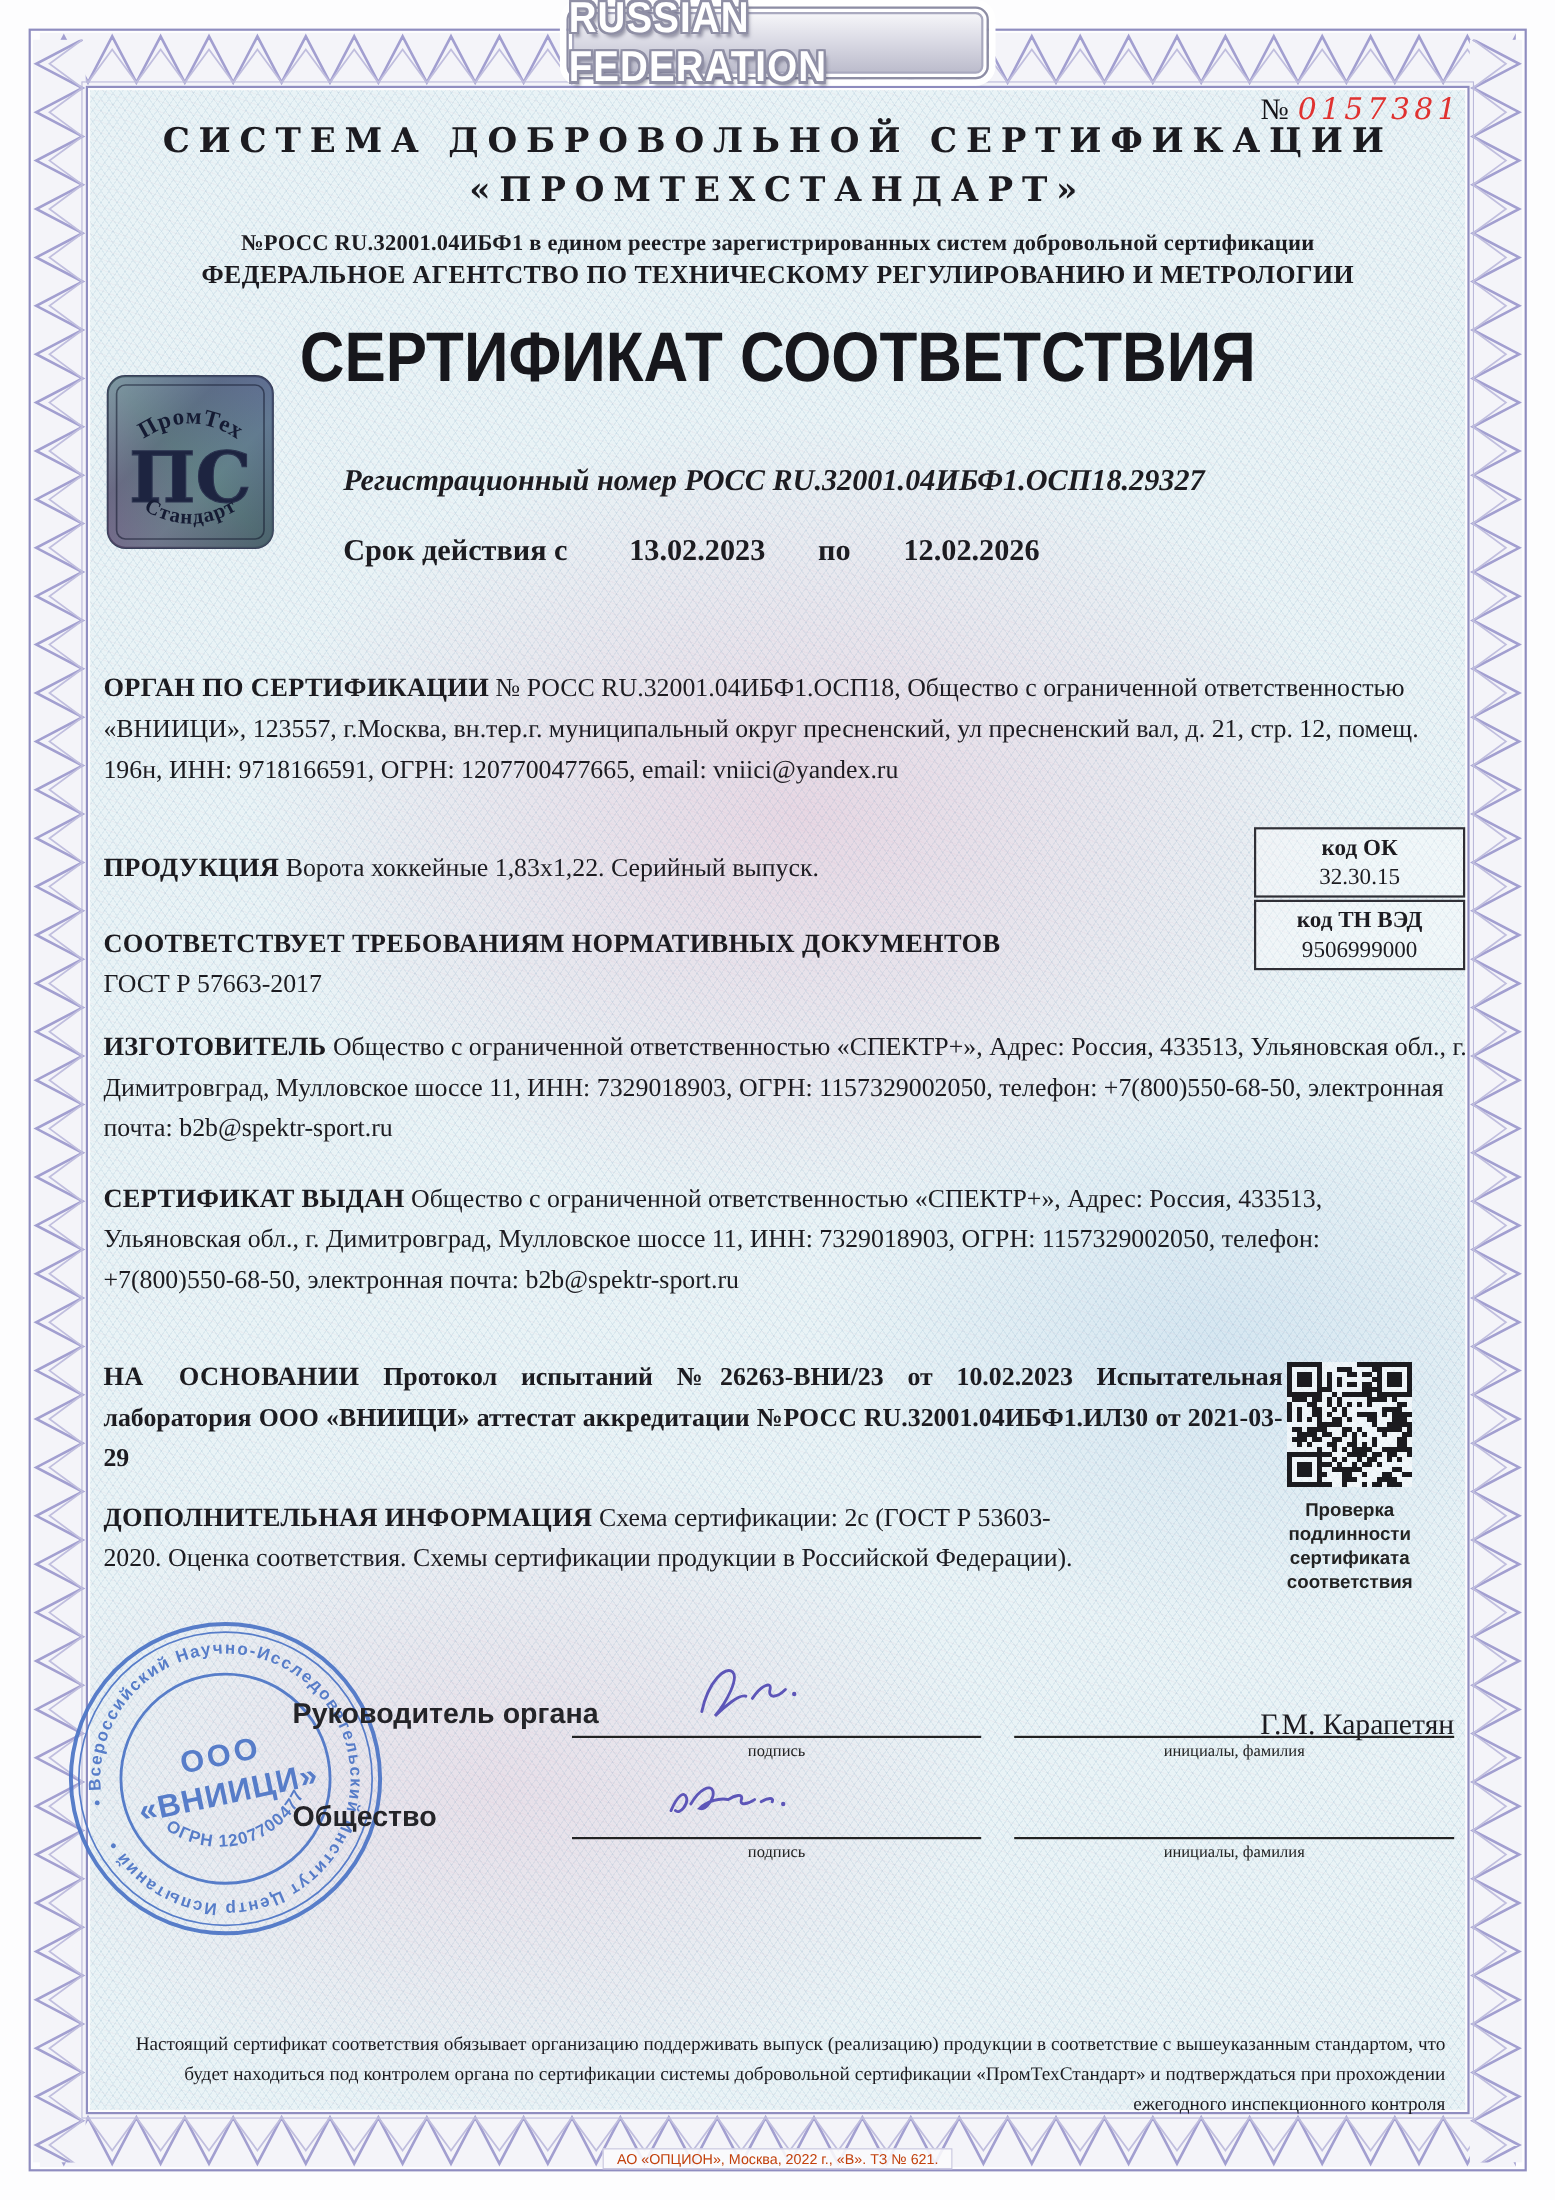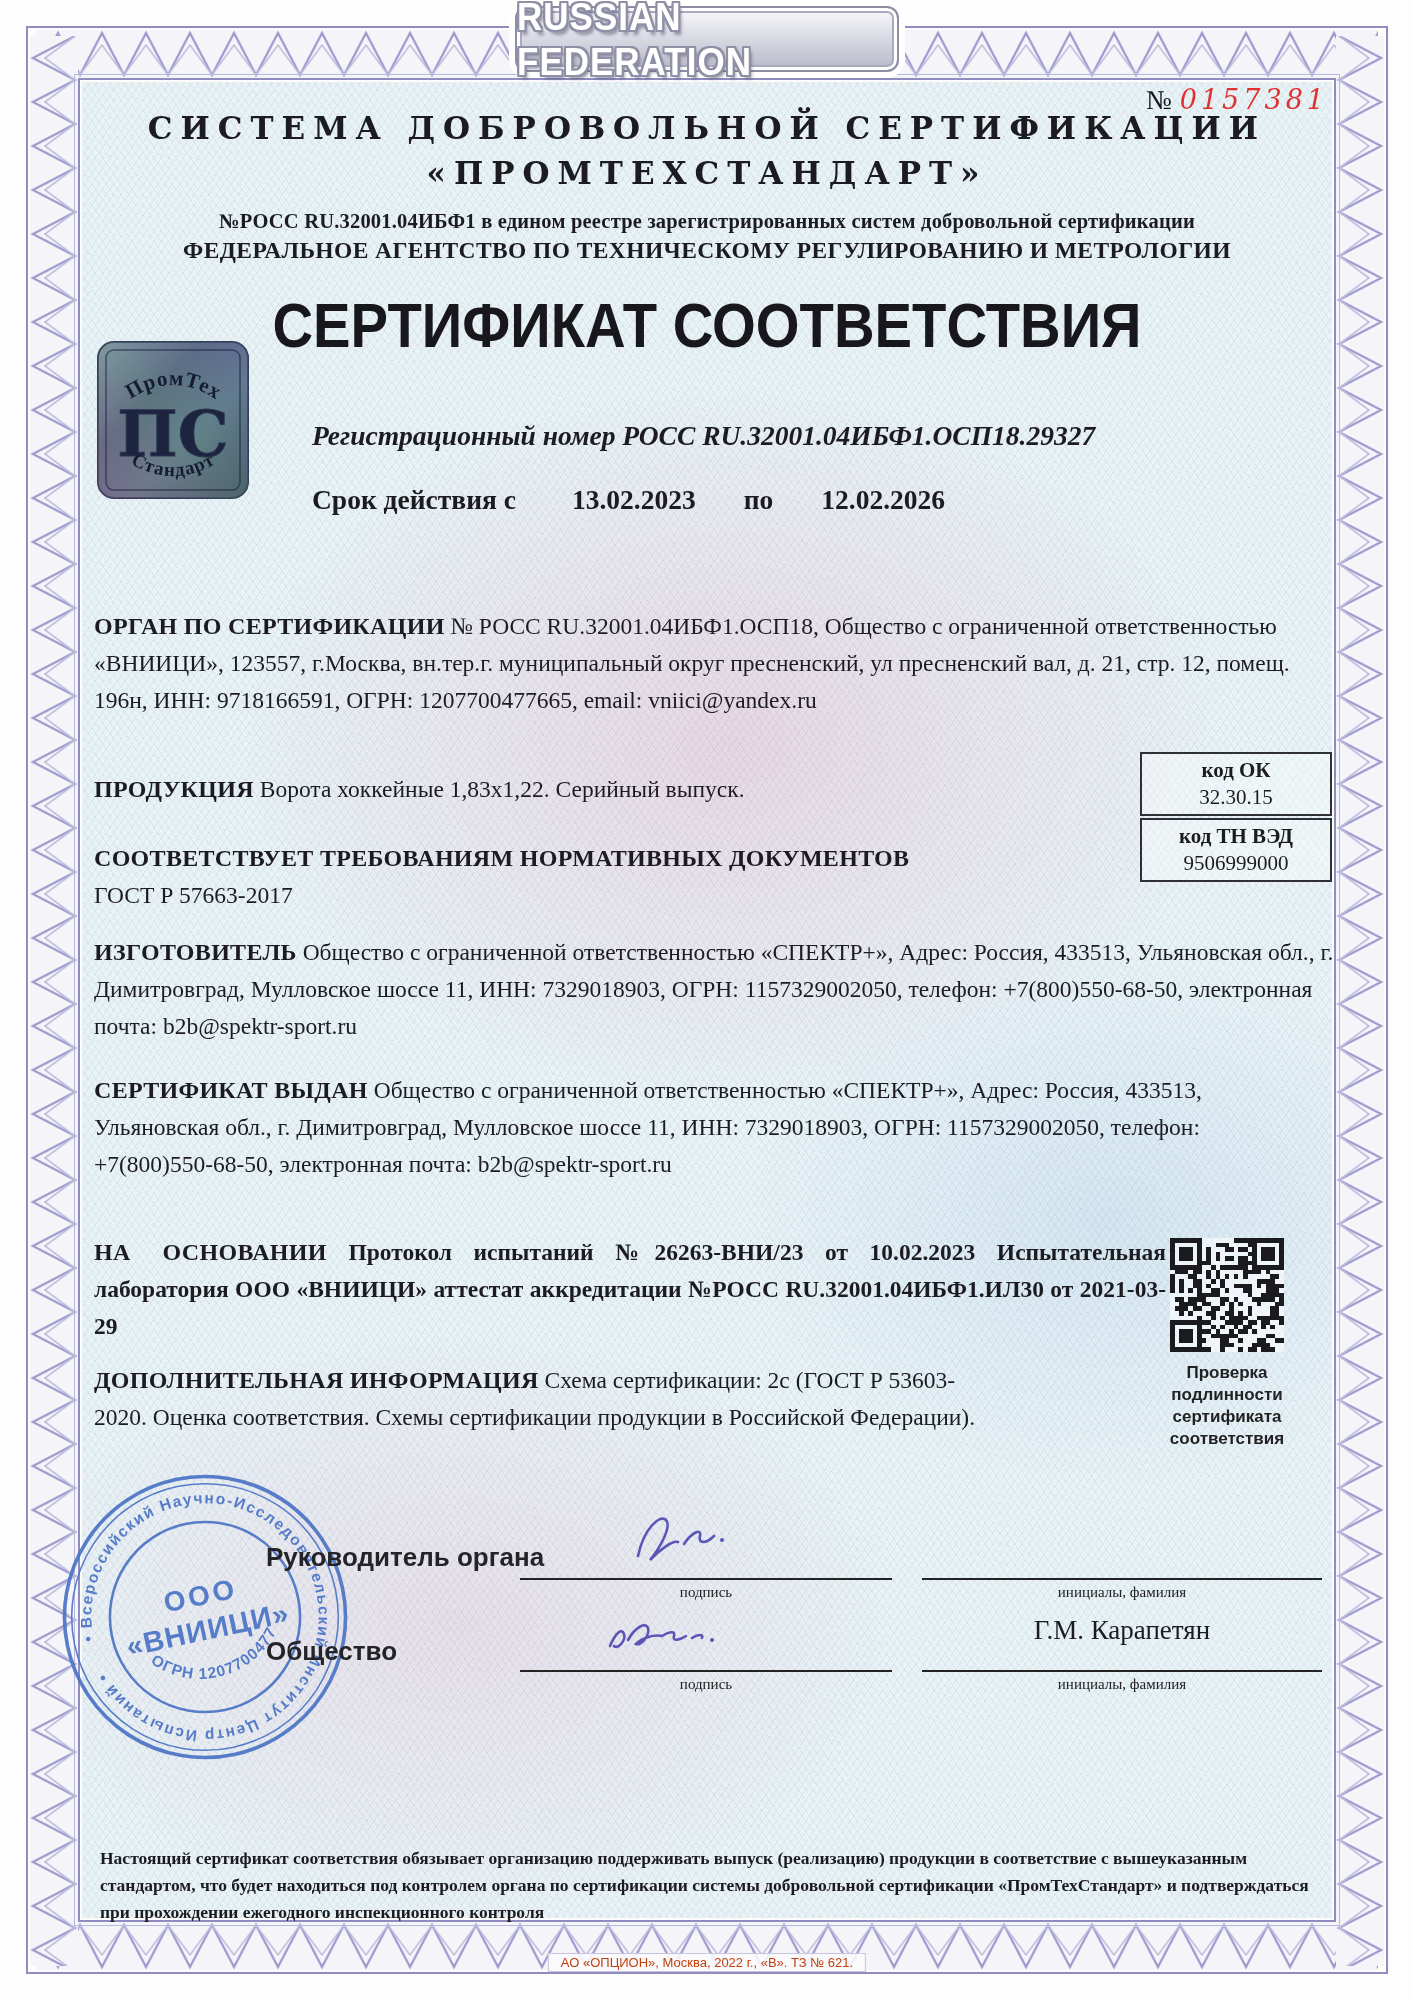--- a/index.html
+++ b/index.html
@@ -98,25 +98,25 @@
   .ruleA1{left:520px;top:1578px;width:372px;}
   .ruleB1{left:922px;top:1578px;width:400px;}
   .ruleA2{left:520px;top:1670px;width:372px;}
   .ruleB2{left:922px;top:1670px;width:400px;}
   .rule-caption{position:absolute;text-align:center;font-size:15px;color:#222;z-index:3;}
   .capA1{left:520px;top:1584px;width:372px;}
   .capB1{left:922px;top:1584px;width:400px;}
   .capA2{left:520px;top:1676px;width:372px;}
   .capB2{left:922px;top:1676px;width:400px;}
   .sig-name{position:absolute;text-align:center;font-size:27px;z-index:3;}
-  .name1{left:922px;top:1615px;width:400px;}
+  .name1{left:922px;top:1552px;width:400px;text-align:right;}
   .name2{left:922px;top:1630px;width:400px;}
 
   
-  .note{position:absolute;left:100px;right:100px;top:1845px;text-align:left;font-weight:700;font-size:17.5px;line-height:1.55;z-index:3;}
+  .note{position:absolute;left:100px;right:100px;top:1845px;text-align:right;font-weight:400;font-size:17.5px;line-height:1.55;z-index:3;}
   .print-info{position:absolute;left:50%;transform:translateX(-50%);top:1953px;z-index:6;
     font-family:"Liberation Sans",sans-serif;font-size:13px;color:#c2410c;background:rgba(250,250,252,.88);
     border:1px solid #c6c4de;padding:1px 12px;white-space:nowrap;}
 </style>
 </head>
 <body>
 
 <div class="page">
 
   <div class="content-bg"></div>

